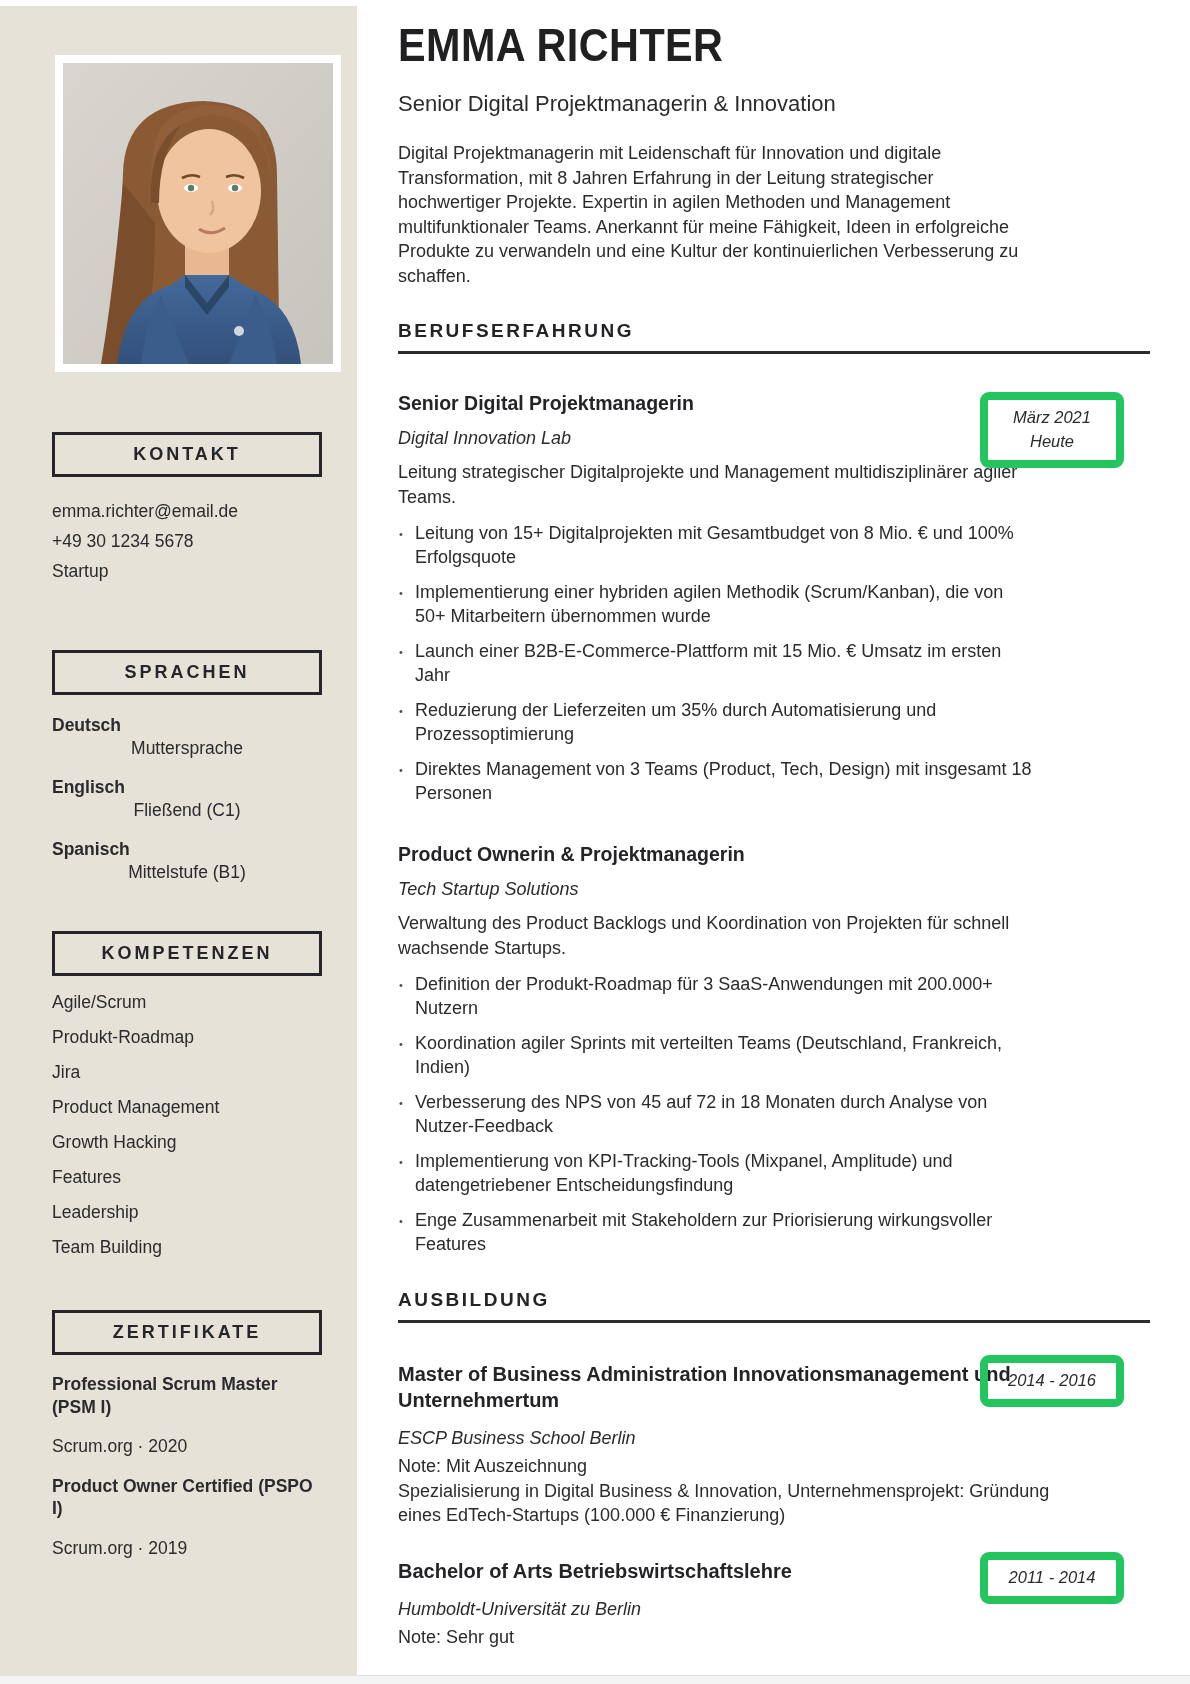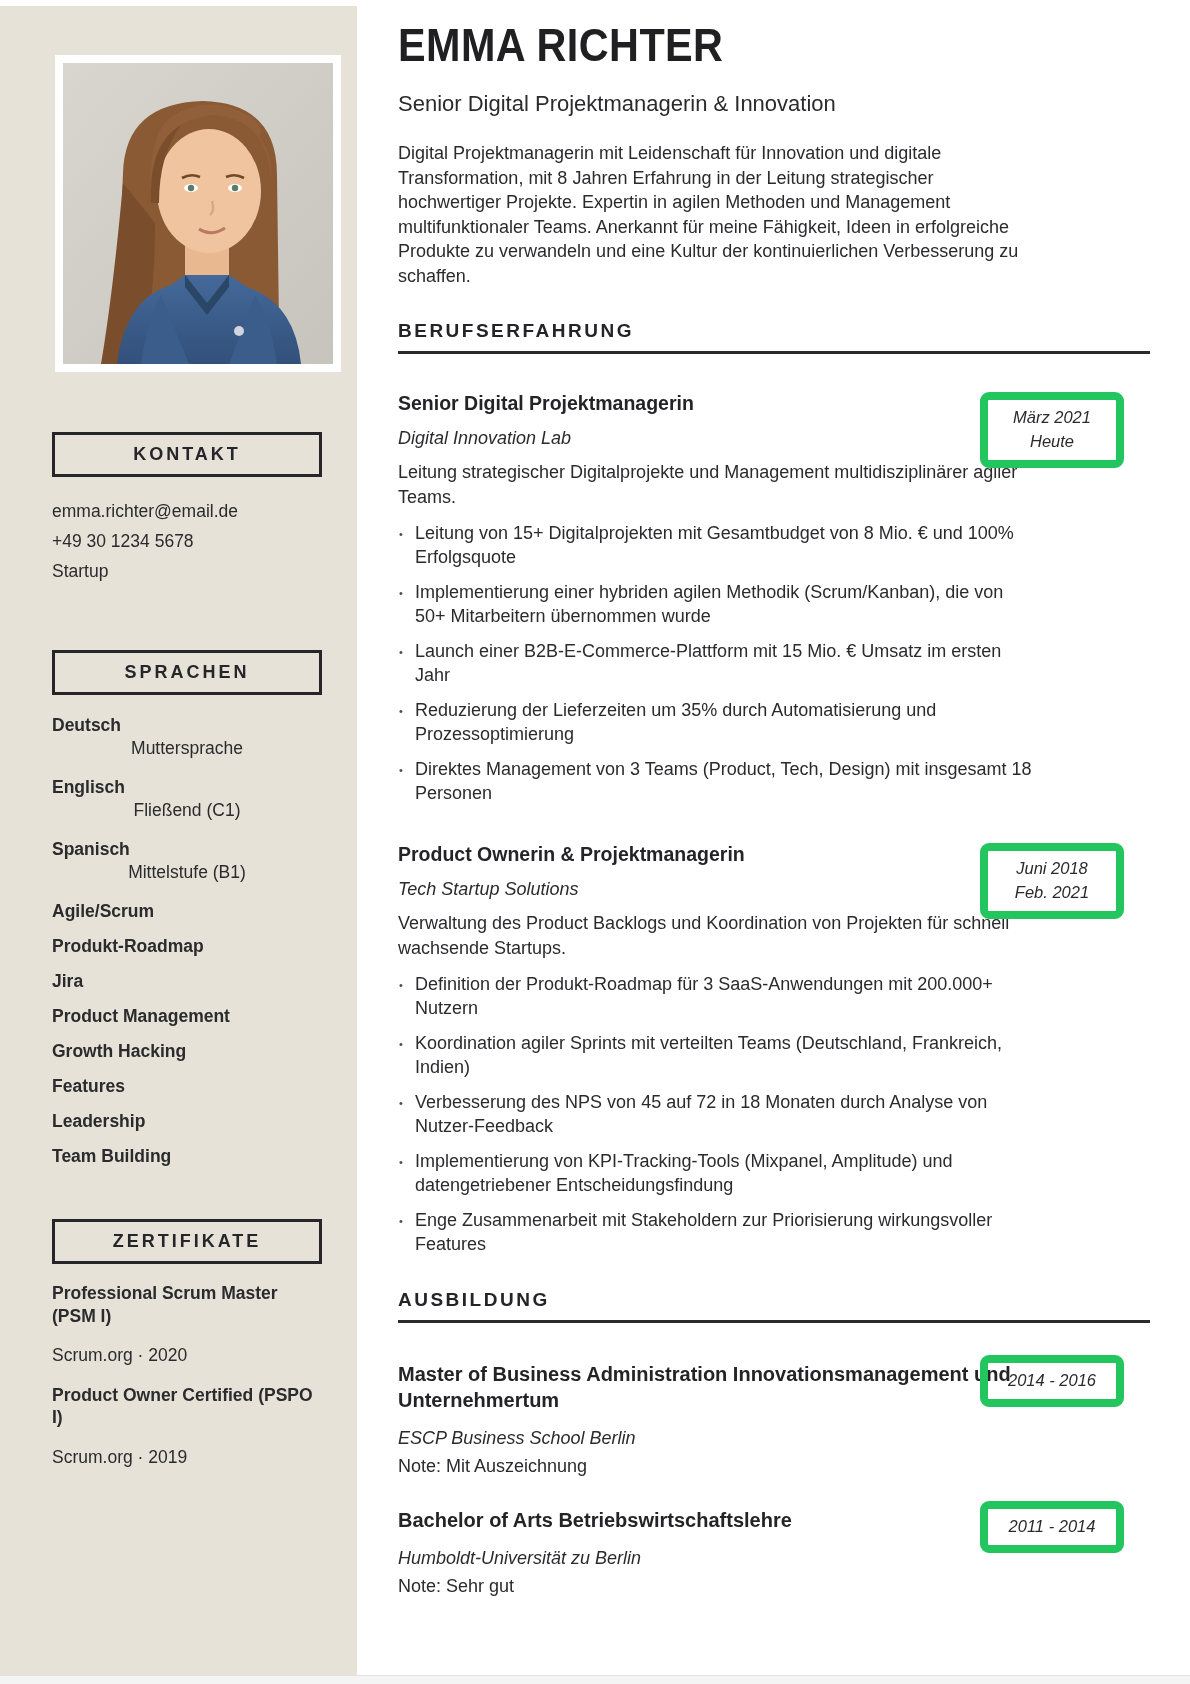--- a/index.html
+++ b/index.html
@@ -13,21 +13,21 @@
   .side-box{border:3px solid #26262a;text-align:center;font-weight:700;font-size:18px;letter-spacing:3px;padding:9px 2px;color:#26262a;}
   .box-kontakt{margin-top:60px;}
   .contact-lines{margin-top:20px;font-size:17.5px;line-height:1.7;}
   .box-sprachen{margin-top:64px;}
   .lang-list{margin-top:20px;font-size:17.5px;}
   .lang-entry{margin-bottom:18px;}
   .lang-name{font-weight:700;}
   .lang-level{margin-top:2px;text-align:center;}
   .box-kompetenzen{margin-top:48px;}
   .skill-list{margin-top:16px;font-size:17.5px;}
-  .skill-item{margin-top:14px;font-weight:bold;}
+  .skill-item{margin-top:14px;}
   .box-zertifikate{margin-top:52px;}
   .cert-list{margin-top:18px;font-size:17.5px;}
   .cert-entry{margin-bottom:18px;}
   .cert-name{font-weight:700;line-height:1.28;}
   .cert-detail{margin-top:18px;}
 
   
   .main{margin-left:357px;padding:20px 40px 0 41px;box-sizing:border-box;}
   .name{font-size:47px;font-weight:800;color:#202022;margin:0;line-height:1.05;white-space:nowrap;}
   .name-inner{display:inline-block;transform:scaleX(0.88);transform-origin:0 50%;letter-spacing:0.5px;}
@@ -115,20 +115,21 @@
       <div class="lang-entry">
         <div class="lang-name">Englisch</div>
         <div class="lang-level">Fließend (C1)</div>
       </div>
       <div class="lang-entry">
         <div class="lang-name">Spanisch</div>
         <div class="lang-level">Mittelstufe (B1)</div>
       </div>
     </div>
 
+    <div class="side-box box-kompetenzen">KOMPETENZEN</div>
     <div class="skill-list">
       <div class="skill-item">Agile/Scrum</div>
       <div class="skill-item">Produkt-Roadmap</div>
       <div class="skill-item">Jira</div>
       <div class="skill-item">Product Management</div>
       <div class="skill-item">Growth Hacking</div>
       <div class="skill-item">Features</div>
       <div class="skill-item">Leadership</div>
       <div class="skill-item">Team Building</div>
     </div>
@@ -166,24 +167,20 @@
       <div class="bullets">
         <div class="bullet">Leitung von 15+ Digitalprojekten mit Gesamtbudget von 8 Mio. € und 100% Erfolgsquote</div>
         <div class="bullet">Implementierung einer hybriden agilen Methodik (Scrum/Kanban), die von 50+ Mitarbeitern übernommen wurde</div>
         <div class="bullet">Launch einer B2B-E-Commerce-Plattform mit 15 Mio. € Umsatz im ersten Jahr</div>
         <div class="bullet">Reduzierung der Lieferzeiten um 35% durch Automatisierung und Prozessoptimierung</div>
         <div class="bullet">Direktes Management von 3 Teams (Product, Tech, Design) mit insgesamt 18 Personen</div>
       </div>
     </section>
 
     <section class="job">
-      <div class="date-box">
-        <span class="dl">Juni 2018</span>
-        <span class="dl">Feb. 2021</span>
-      </div>
       <div class="job-title">Product Ownerin &amp; Projektmanagerin</div>
       <div class="company">Tech Startup Solutions</div>
       <div class="job-desc">Verwaltung des Product Backlogs und Koordination von Projekten für schnell wachsende Startups.</div>
       <div class="bullets">
         <div class="bullet">Definition der Produkt-Roadmap für 3 SaaS-Anwendungen mit 200.000+ Nutzern</div>
         <div class="bullet">Koordination agiler Sprints mit verteilten Teams (Deutschland, Frankreich, Indien)</div>
         <div class="bullet">Verbesserung des NPS von 45 auf 72 in 18 Monaten durch Analyse von Nutzer-Feedback</div>
         <div class="bullet">Implementierung von KPI-Tracking-Tools (Mixpanel, Amplitude) und datengetriebener Entscheidungsfindung</div>
         <div class="bullet">Enge Zusammenarbeit mit Stakeholdern zur Priorisierung wirkungsvoller Features</div>
       </div>
@@ -191,20 +188,21 @@
 
     <div class="section-header">AUSBILDUNG</div>
 
     <section class="edu">
       <div class="date-box" style="top:-6px;">
         <span class="dl">2014 - 2016</span>
       </div>
       <div class="edu-degree">Master of Business Administration Innovationsmanagement und Unternehmertum</div>
       <div class="edu-school">ESCP Business School Berlin</div>
       <div class="edu-note">Note: Mit Auszeichnung</div>
+      <div class="edu-details">Spezialisierung in Digital Business &amp; Innovation, Unternehmensprojekt: Gründung eines EdTech-Startups (100.000 € Finanzierung)</div>
     </section>
 
     <section class="edu" style="margin-top:30px;">
       <div class="date-box" style="top:-6px;">
         <span class="dl">2011 - 2014</span>
       </div>
       <div class="edu-degree">Bachelor of Arts Betriebswirtschaftslehre</div>
       <div class="edu-school">Humboldt-Universität zu Berlin</div>
       <div class="edu-note">Note: Sehr gut</div>
     </section>

